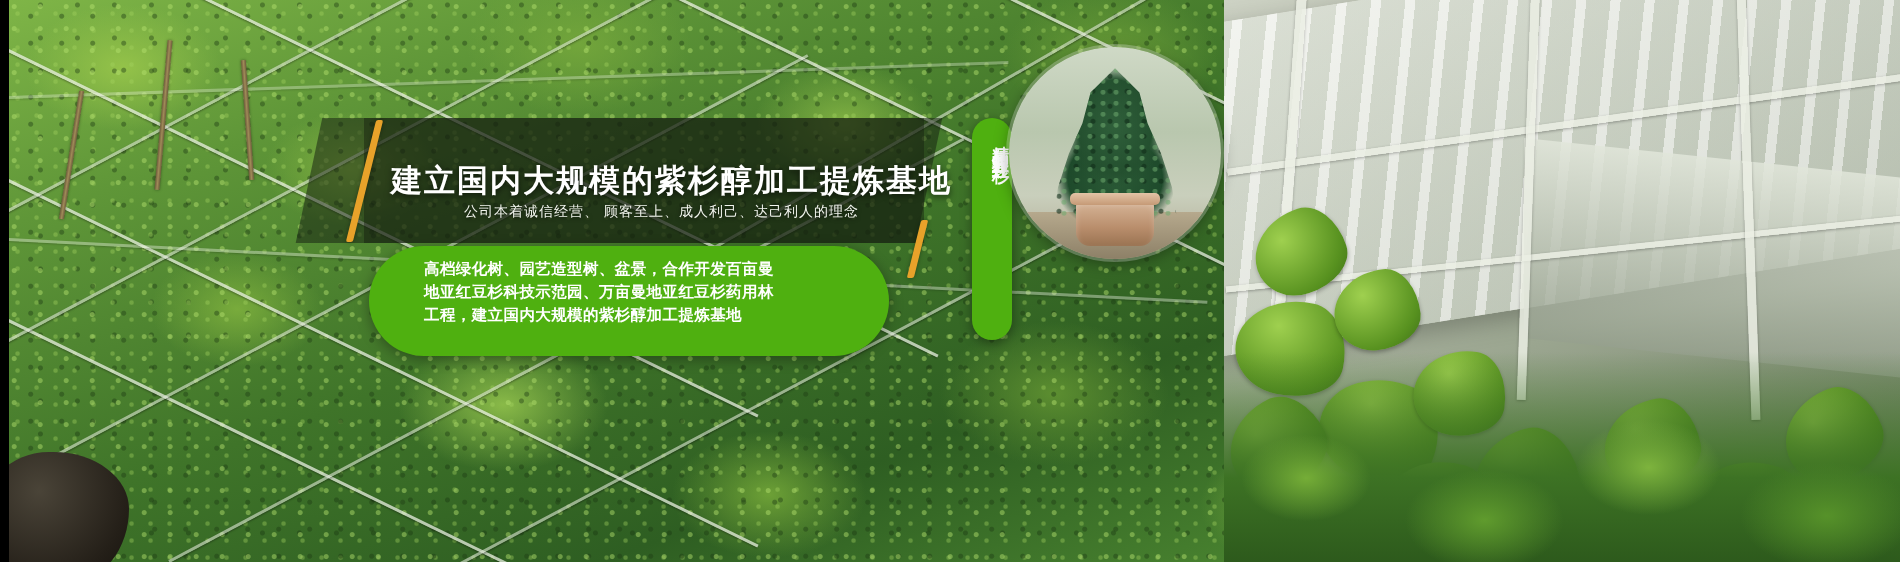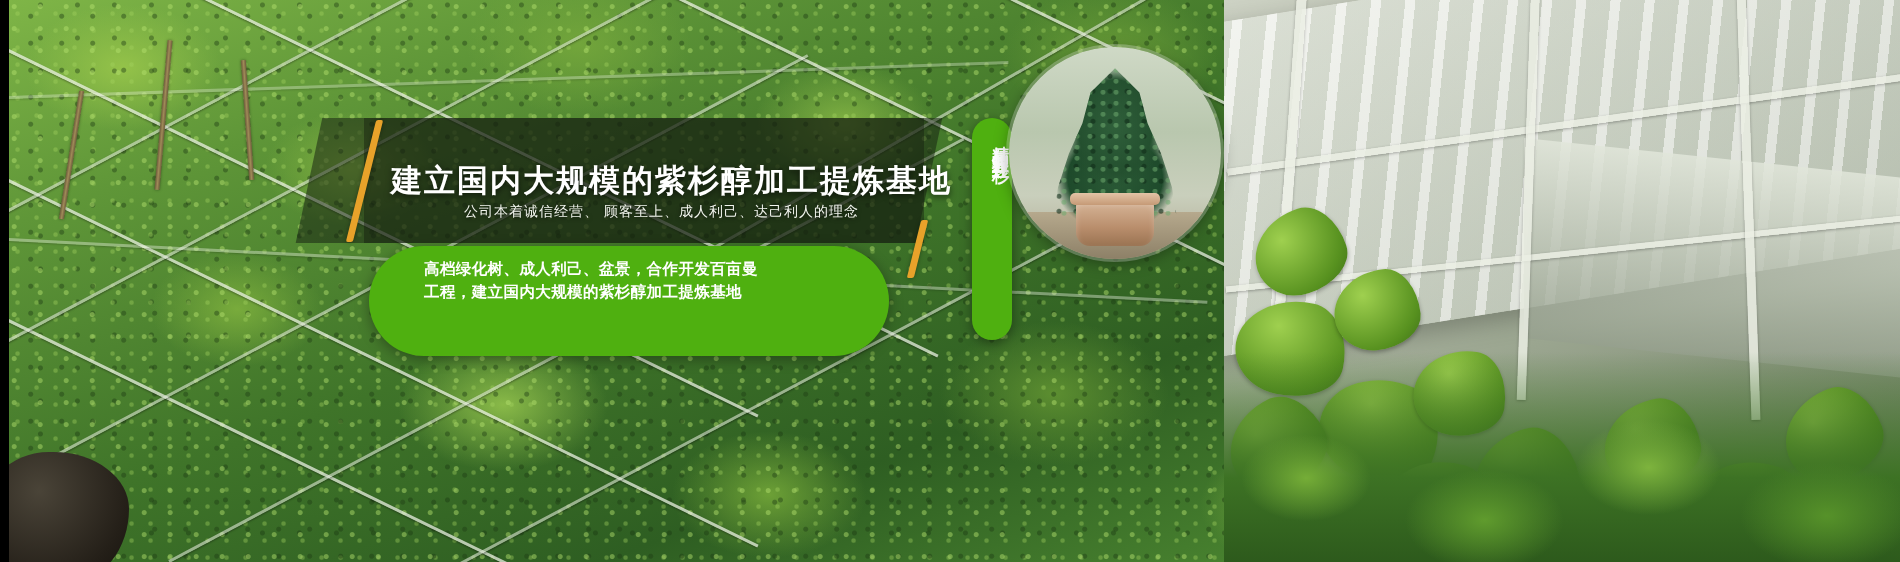--- a/index.html
+++ b/index.html
@@ -269,21 +269,22 @@
   <div class="headline-plate2"></div>
   <div class="slash" style="left:352px;top:120px;height:122px;"></div>
   <div class="slash" style="left:905px;top:220px;height:58px;"></div>
 
   <div class="headline">建立国内大规模的紫杉醇加工提炼基地</div>
 
   <div class="subheadline">公司本着诚信经营、 顾客至上、成人利己、达己利人的理念</div>
 
   <div class="green-panel">
     <div class="lines">
-      <div>高档绿化树、成人利己、盆景，合作开发百亩曼</div>
+      <div>高档绿化树、园艺造型树、盆景，合作开发百亩曼</div>
+      <div>地亚红豆杉科技示范园、万亩曼地亚红豆杉药用林</div>
       <div>工程，建立国内大规模的紫杉醇加工提炼基地</div>
     </div>
   </div>
 
   <div class="vbadge">
     <span>精品曼迪亚红豆杉</span>
   </div>
 
   <div class="yew-circle">
     <div class="yew-bg"></div>

